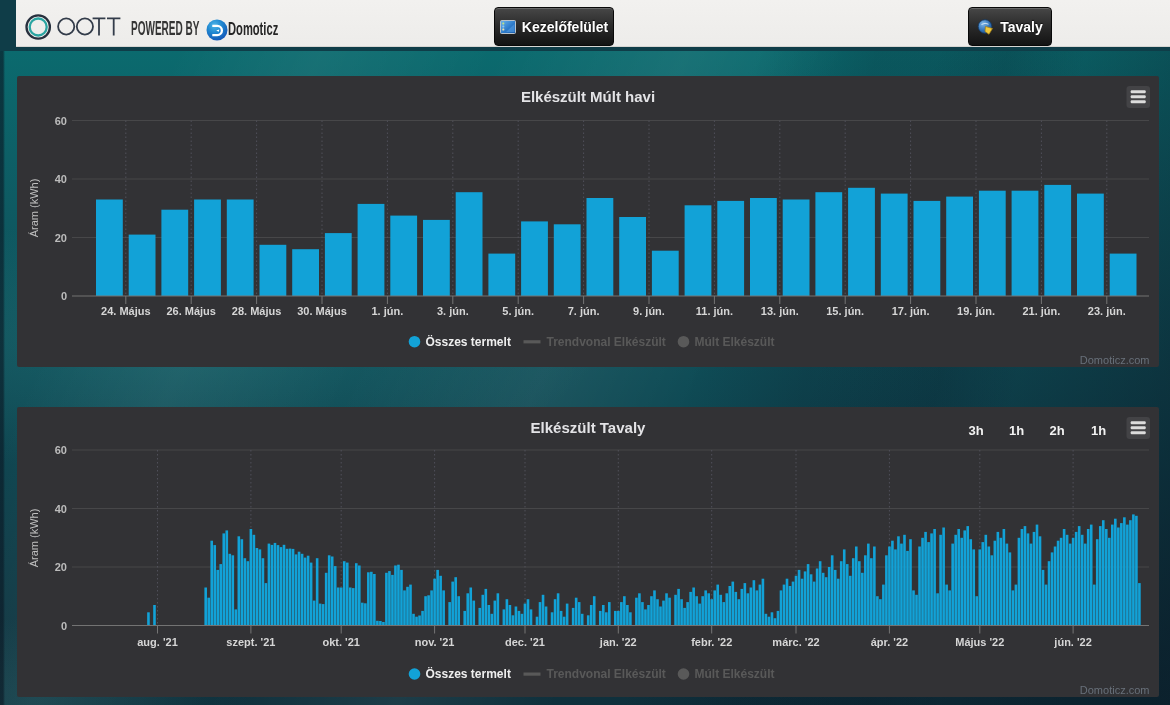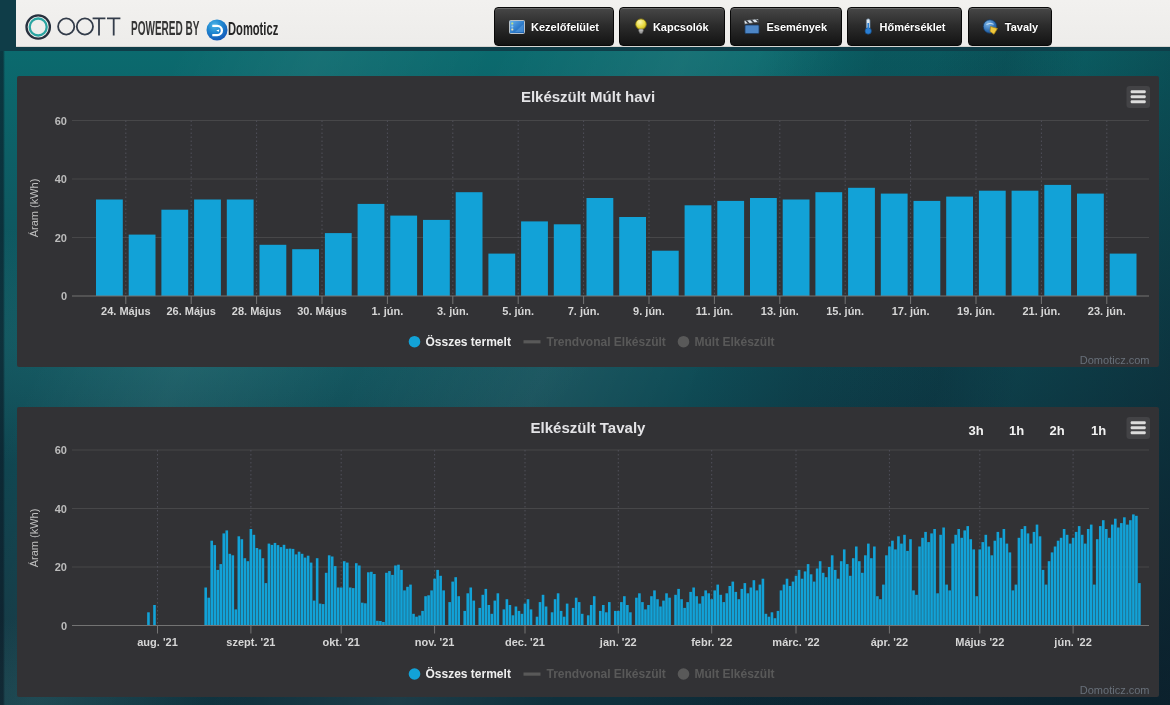--- a/index.html
+++ b/index.html
@@ -12,21 +12,21 @@
  linear-gradient(102deg, rgba(0,0,0,0) 58%, rgba(8,20,34,0.22) 67%, rgba(8,20,34,0.22) 77%, rgba(0,0,0,0) 83%),
  linear-gradient(114deg, rgba(255,255,255,0) 12%, rgba(255,255,255,0.05) 22%, rgba(255,255,255,0) 34%, rgba(255,255,255,0.06) 47%, rgba(255,255,255,0) 58%),
  linear-gradient(to bottom, #0b6a6e 0%, #0e5a62 24%, #0f4e58 46%, #0f404b 72%, #0f303c 100%);}
 .header {position:absolute;left:16px;top:0;width:1170px;height:47px;background:linear-gradient(#f2f1ef,#edecea);border-bottom:1px solid #d6d5d2}
 .pby {position:absolute;left:115px;top:16.5px;font-size:20px;font-weight:bold;color:#343434;transform:scaleX(0.50);transform-origin:0 0;white-space:nowrap}
 .dmz {position:absolute;left:212px;top:19px;font-size:18px;font-weight:bold;color:#262626;transform:scaleX(0.62);transform-origin:0 0;white-space:nowrap}
 .btn {position:absolute;top:7px;height:39px;border-radius:4px;border:1px solid #090909;
 background:linear-gradient(180deg,#474747 0%,#2b2b2b 48%,#131313 100%);
 box-shadow:inset 0 1px 0 rgba(255,255,255,0.18);
 display:flex;align-items:center;justify-content:center;gap:6px}
-.bl {color:#fff;font-weight:bold;font-size:11px;text-shadow:0 -1px 1px rgba(0,0,0,0.7)}
+.bl {color:#fff;font-weight:bold;font-size:14px;text-shadow:0 -1px 1px rgba(0,0,0,0.7)}
 .caret {width:0;height:0;border-left:4px solid transparent;border-right:4px solid transparent;border-top:5px solid #8a8a8a;margin-left:2px}
 .panel {position:absolute;width:1142px;background:#323235;border-radius:2px}
 svg text {font-family:"Liberation Sans",sans-serif}
 </style></head>
 <body>
 <div class="bg"></div>
 <div class="header">
 <svg width="112" height="55" style="position:absolute;left:8px;top:0px">
 <circle cx="14.2" cy="27" r="11.7" fill="none" stroke="#27303e" stroke-width="2.3"></circle>
 <circle cx="14.2" cy="27" r="8.5" fill="none" stroke="#2ba5a2" stroke-width="2.3"></circle>
@@ -60,53 +60,20 @@
             <stop offset="1" stop-color="#1a5cab"></stop>
           </linearGradient>
         </defs>
         <rect x="0.5" y="1.5" width="15" height="13" rx="1" fill="url(#sc)" stroke="#b9c2c9" stroke-width="1"></rect>
         <rect x="2.3" y="3.5" width="2" height="2" rx="0.4" fill="#bfe08a"></rect>
         <rect x="2.3" y="6.5" width="2" height="2" rx="0.4" fill="#8ec8ef"></rect>
         <rect x="2.3" y="9.5" width="2" height="2" rx="0.4" fill="#e8e2b0"></rect>
         <path d="M6 13 L14.5 5 V13 Z" fill="#4f97dd" opacity="0.7"></path>
       </svg>
       <span class="bl">Kezelőfelület</span>
-    </div>
-<div class="btn" style="left:602.5px;width:106.5px">
-      <svg width="12" height="17" viewBox="0 0 12 17">
-        <defs>
-          <radialGradient id="bl" cx="40%" cy="30%" r="80%">
-            <stop offset="0" stop-color="#fbf6b0"></stop>
-            <stop offset="60%" stop-color="#e8d93c"></stop>
-            <stop offset="100%" stop-color="#b7a414"></stop>
-          </radialGradient>
-        </defs>
-        <circle cx="6" cy="6.2" r="5.3" fill="url(#bl)" stroke="#8f7f10" stroke-width="0.8"></circle>
-        <rect x="3.8" y="11" width="4.4" height="3" rx="1" fill="#b9b9b9" stroke="#777" stroke-width="0.6"></rect>
-        <rect x="4.3" y="14" width="3.4" height="1.6" rx="0.8" fill="#999"></rect>
-      </svg>
-      <span class="bl">Kapcsolók</span>
-    </div>
-<div class="btn" style="left:713.5px;width:112.5px">
-      <svg width="16" height="16" viewBox="0 0 16 16">
-        <rect x="1" y="6" width="14" height="8.5" rx="1" fill="#4d86c6" stroke="#1c3e66" stroke-width="0.8"></rect>
-        <g transform="rotate(-8 1 5)">
-          <rect x="0.5" y="1.5" width="14.5" height="3.6" fill="#dfe7ee" stroke="#333" stroke-width="0.6"></rect>
-          <path d="M1.5 1.5 L4 5.1 H6 L3.5 1.5 Z M6.5 1.5 L9 5.1 H11 L8.5 1.5 Z M11.5 1.5 L14 5.1 H15 V3 Z" fill="#3b3f45"></path>
-        </g>
-      </svg>
-      <span class="bl">Események</span>
-    </div>
-<div class="btn" style="left:831.0px;width:115.0px">
-      <svg width="10" height="17" viewBox="0 0 10 17">
-        <rect x="3.4" y="0.8" width="3.6" height="10.5" rx="1.8" fill="#dfeaf2" stroke="#6b87a0" stroke-width="0.7"></rect>
-        <circle cx="5.2" cy="13" r="3.2" fill="#2a7fd4" stroke="#174a80" stroke-width="0.7"></circle>
-        <rect x="4.4" y="5" width="1.7" height="8" fill="#2a7fd4"></rect>
-      </svg>
-      <span class="bl">Hőmérséklet</span>
     </div>
 <div class="btn" style="left:952.0px;width:84.0px">
       <svg width="17" height="16" viewBox="0 0 17 16">
         <defs>
           <radialGradient id="gl" cx="35%" cy="30%" r="85%">
             <stop offset="0" stop-color="#7fb7e8"></stop>
             <stop offset="60%" stop-color="#2f6fb4"></stop>
             <stop offset="100%" stop-color="#1c4a85"></stop>
           </radialGradient>
         </defs>

